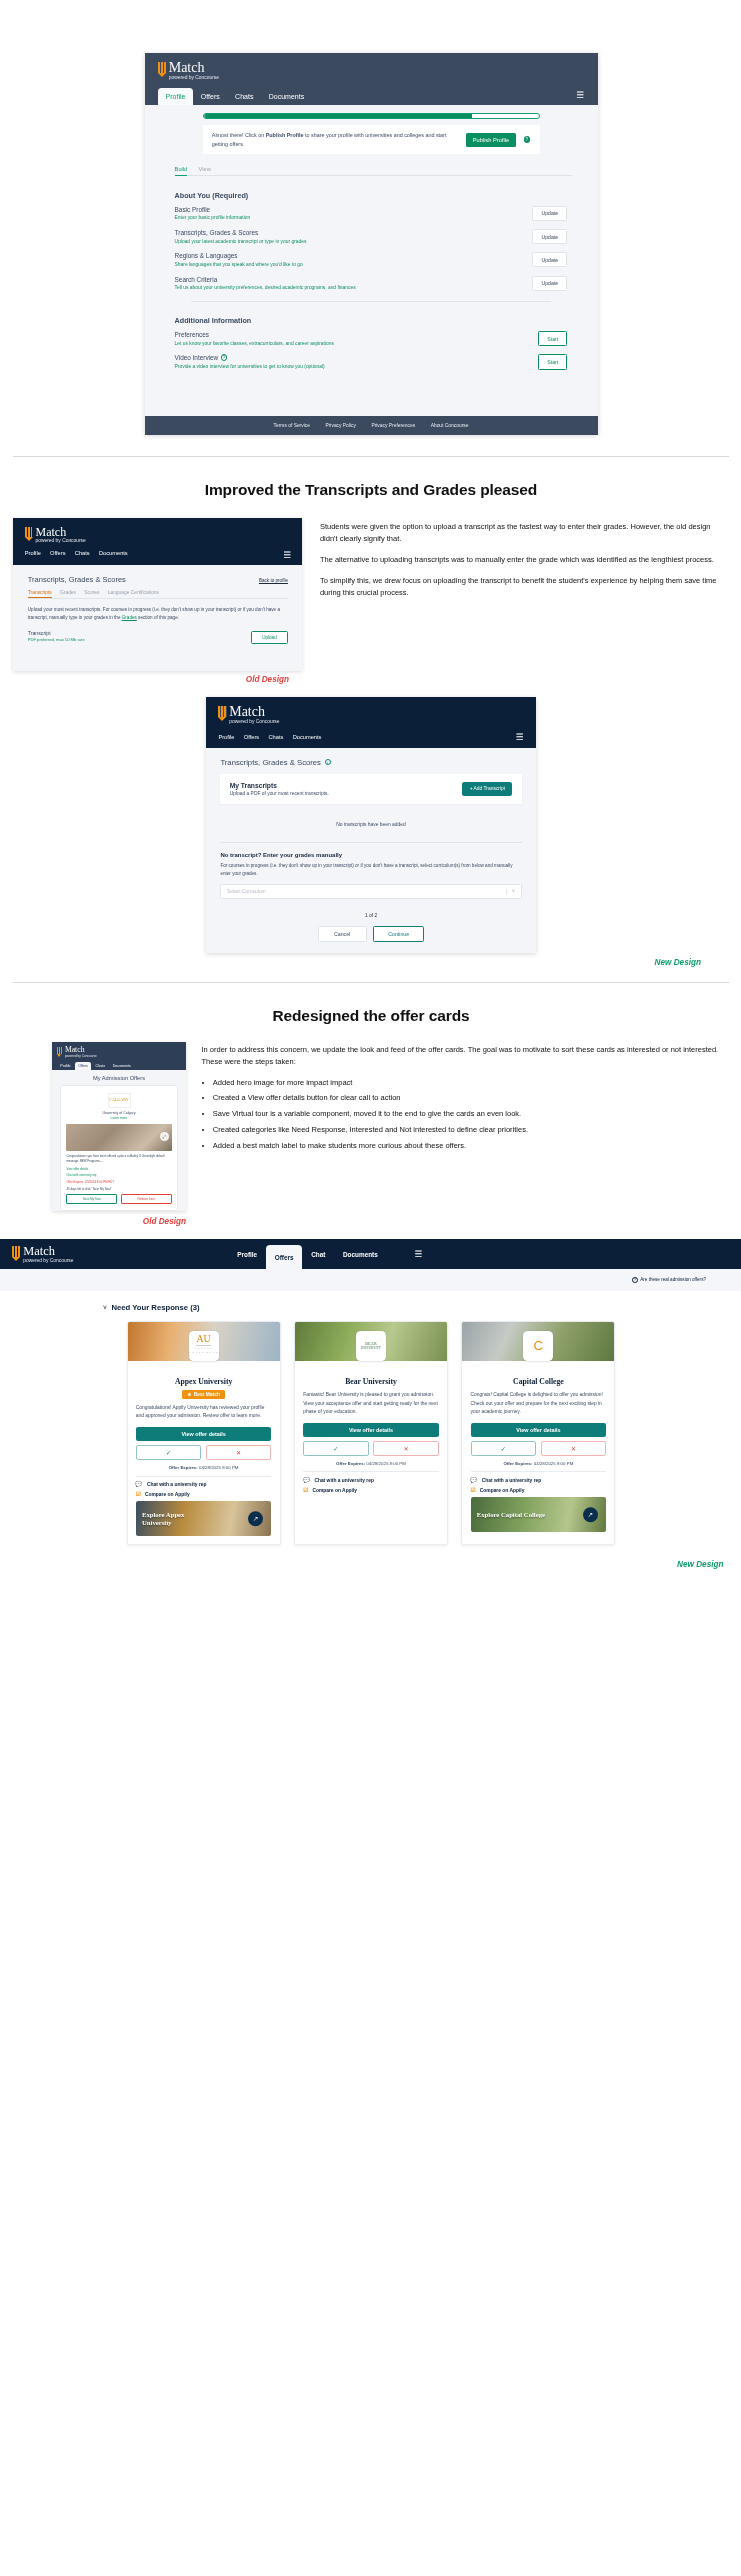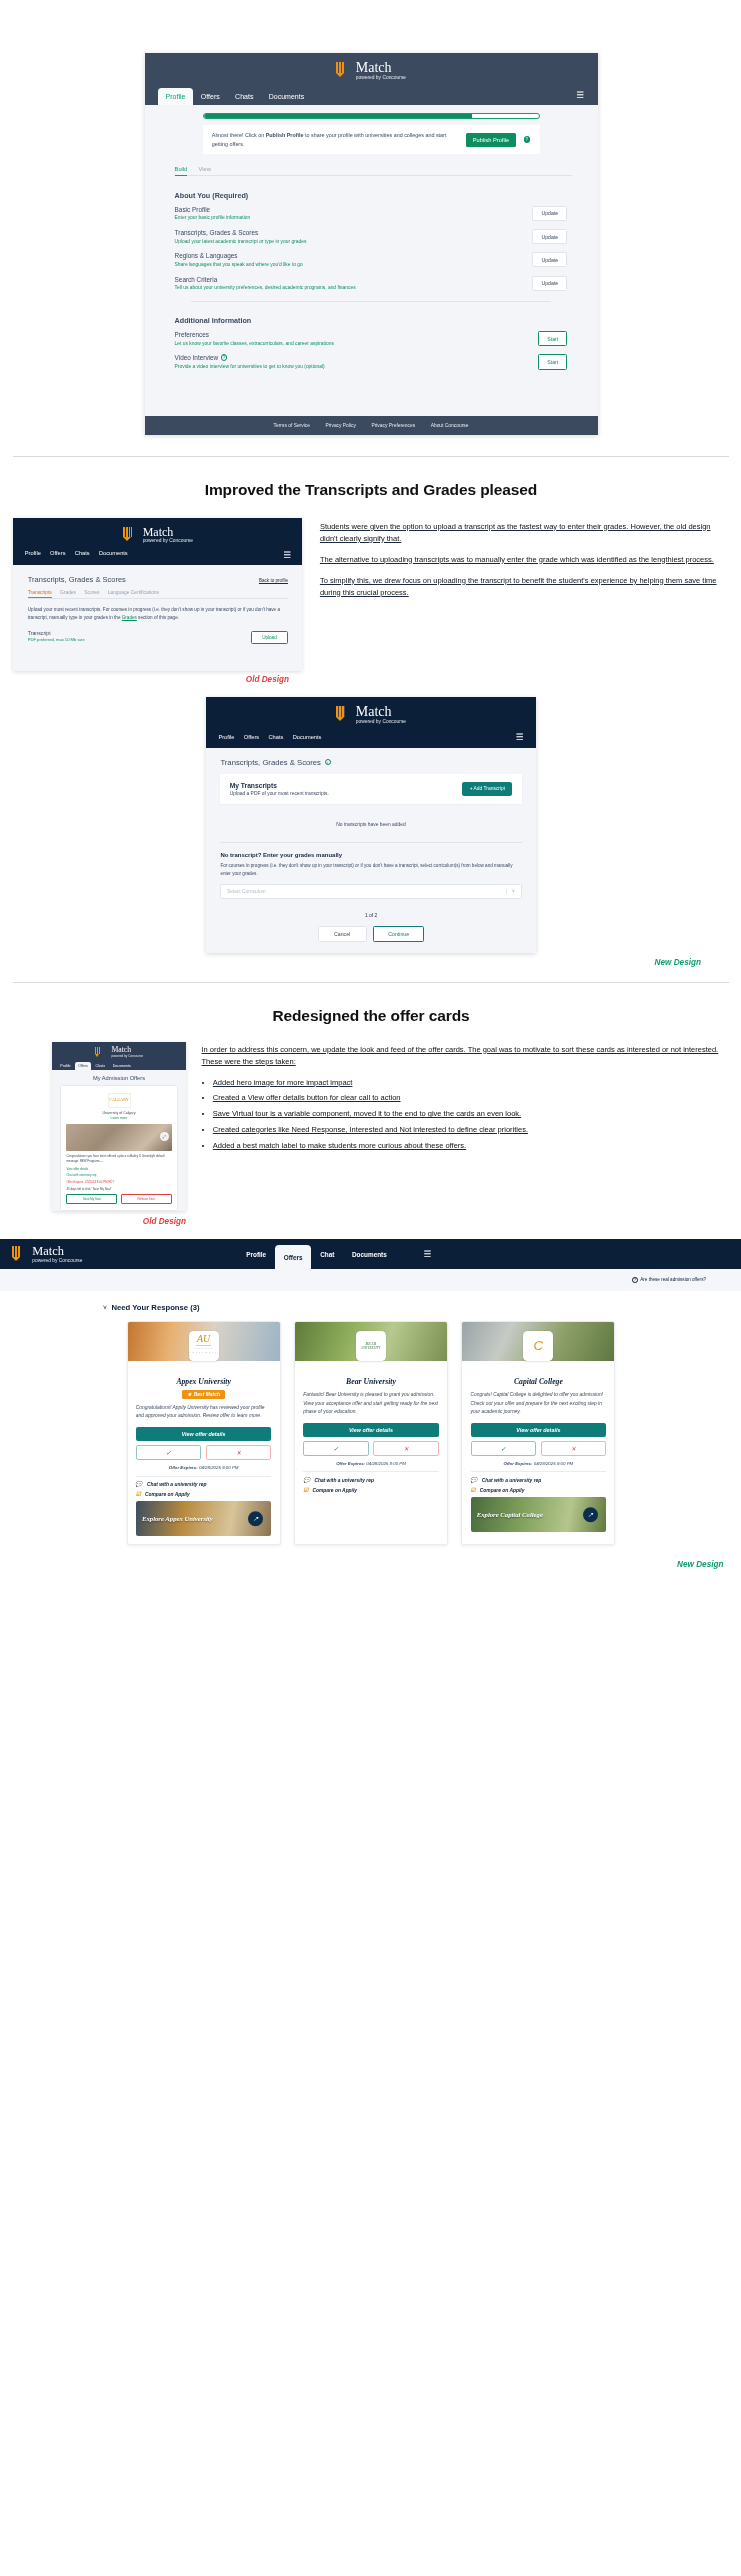--- a/index.html
+++ b/index.html
@@ -40,21 +40,21 @@
     width: 453px;
     margin: 21.6px auto 0;
     box-shadow: 0 1px 5.2px rgba(0,0,0,.16);
     background: #f3f5f9;
     overflow: hidden;
   }
   .navbar1 {
     background: #3c4a60;
     padding: 8.2px 13.4px 0 13.4px;
   }
-  .brand { display: flex; align-items: flex-start; gap: 11px; justify-content: center; }
+  .brand { display: flex; align-items: flex-start; gap: 2px; }
   .pencil {
     width: 8.8px; height: 15.5px; position: relative; flex: none; margin-top: 1px;
   }
   .pencil .body {
     position: absolute; top: 0; left: 0; width: 8.8px; height: 10.8px;
     background: repeating-linear-gradient(90deg,#f0920f 0 2.1px,#3c4a60 2.1px 3.1px);
   }
   .pencil .tip {
     position: absolute; top: 10.8px; left: 0;
     width: 0; height: 0;
@@ -163,21 +163,21 @@
   .old-tabs .t.active { color: #d9700f; border-bottom: 1px solid #d9700f; }
   .old-para { font-size: 4.6px; color: #3c4a60; line-height: 1.75; margin-top: 6.2px; }
   .old-para u { color: #0f8f60; }
   .old-sub { font-size: 5.2px; color: #3c4a60; margin-top: 8.2px; }
   .old-sub-d { font-size: 4.1px; color: #0f8f60; margin-top: 1px; }
   .upload-row { display: flex; justify-content: flex-end; margin-top: -11.3px; }
   .btn-upload {
     border: 0.5px solid #0b8f60; color: #0b8f60; background: #fff;
     font-size: 4.6px; padding: 3.1px 10.3px; border-radius: 1.5px;
   }
-  .col-text { flex: 1; padding-top: 2.1px; text-decoration: underline; }
+  .col-text { flex: 1; padding-top: 2.1px; }
   .col-text p { font-size: 7.5px; line-height: 1.62; color: #111; margin-bottom: 8.8px; }
   .old-tag-row { text-align: right; margin: 4.1px 13.4px 0 0; }
 
   .mock-new {
     width: 330px; margin: 13.4px auto 0; background: #f3f5f9;
     box-shadow: 0 1px 4.6px rgba(0,0,0,.16);
   }
   .navbar-new { background: #0b1f38; padding: 7.7px 12.4px 0; }
   .navbar-new .tabs-row { display: flex; align-items: center; margin-top: 6.7px; padding-bottom: 5.7px; }
   .navbar-new .tabs-row .tab { font-size: 5.7px; color: #fff; margin-right: 9.3px; }
@@ -309,21 +309,21 @@
     width: 5.7px; height: 5.7px; border-radius: 50%; border: 0.5px solid #0b1f38;
     font-size: 3.9px; display: flex; align-items: center; justify-content: center;
   }
   .need-row {
     display: flex; align-items: center; gap: 4.6px;
     font-size: 7.7px; font-weight: 700; color: #0b1f38;
     margin: 12.4px 0 9.3px 103px;
   }
   .chev { font-size: 6.7px; font-weight: 400; }
   .cards-grid {
-    display: flex; gap: 13.4px; justify-content: center; padding: 0 0 13.4px; font-style: italic;
+    display: flex; gap: 13.4px; justify-content: center; padding: 0 0 13.4px;
   }
   .ocard {
     width: 154px; background: #fff; border: 0.5px solid #e8ebf0;
     border-radius: 2.6px; overflow: hidden;
     box-shadow: 0 1px 3.1px rgba(0,0,0,.08);
   }
   .hero { height: 39px; position: relative; }
   .hero.h1 { background: linear-gradient(100deg,#c2762f 0%,#e8b070 28%,#d9d2c5 55%,#9db4c6 100%); }
   .hero.h2 { background: linear-gradient(110deg,#5f7a3a 0%,#8fae5c 35%,#b7c98e 60%,#7a8f52 100%); }
   .hero.h3 { background: linear-gradient(115deg,#9aa3a8 0%,#c6cbc5 30%,#8fa06a 62%,#5d7740 100%); }

